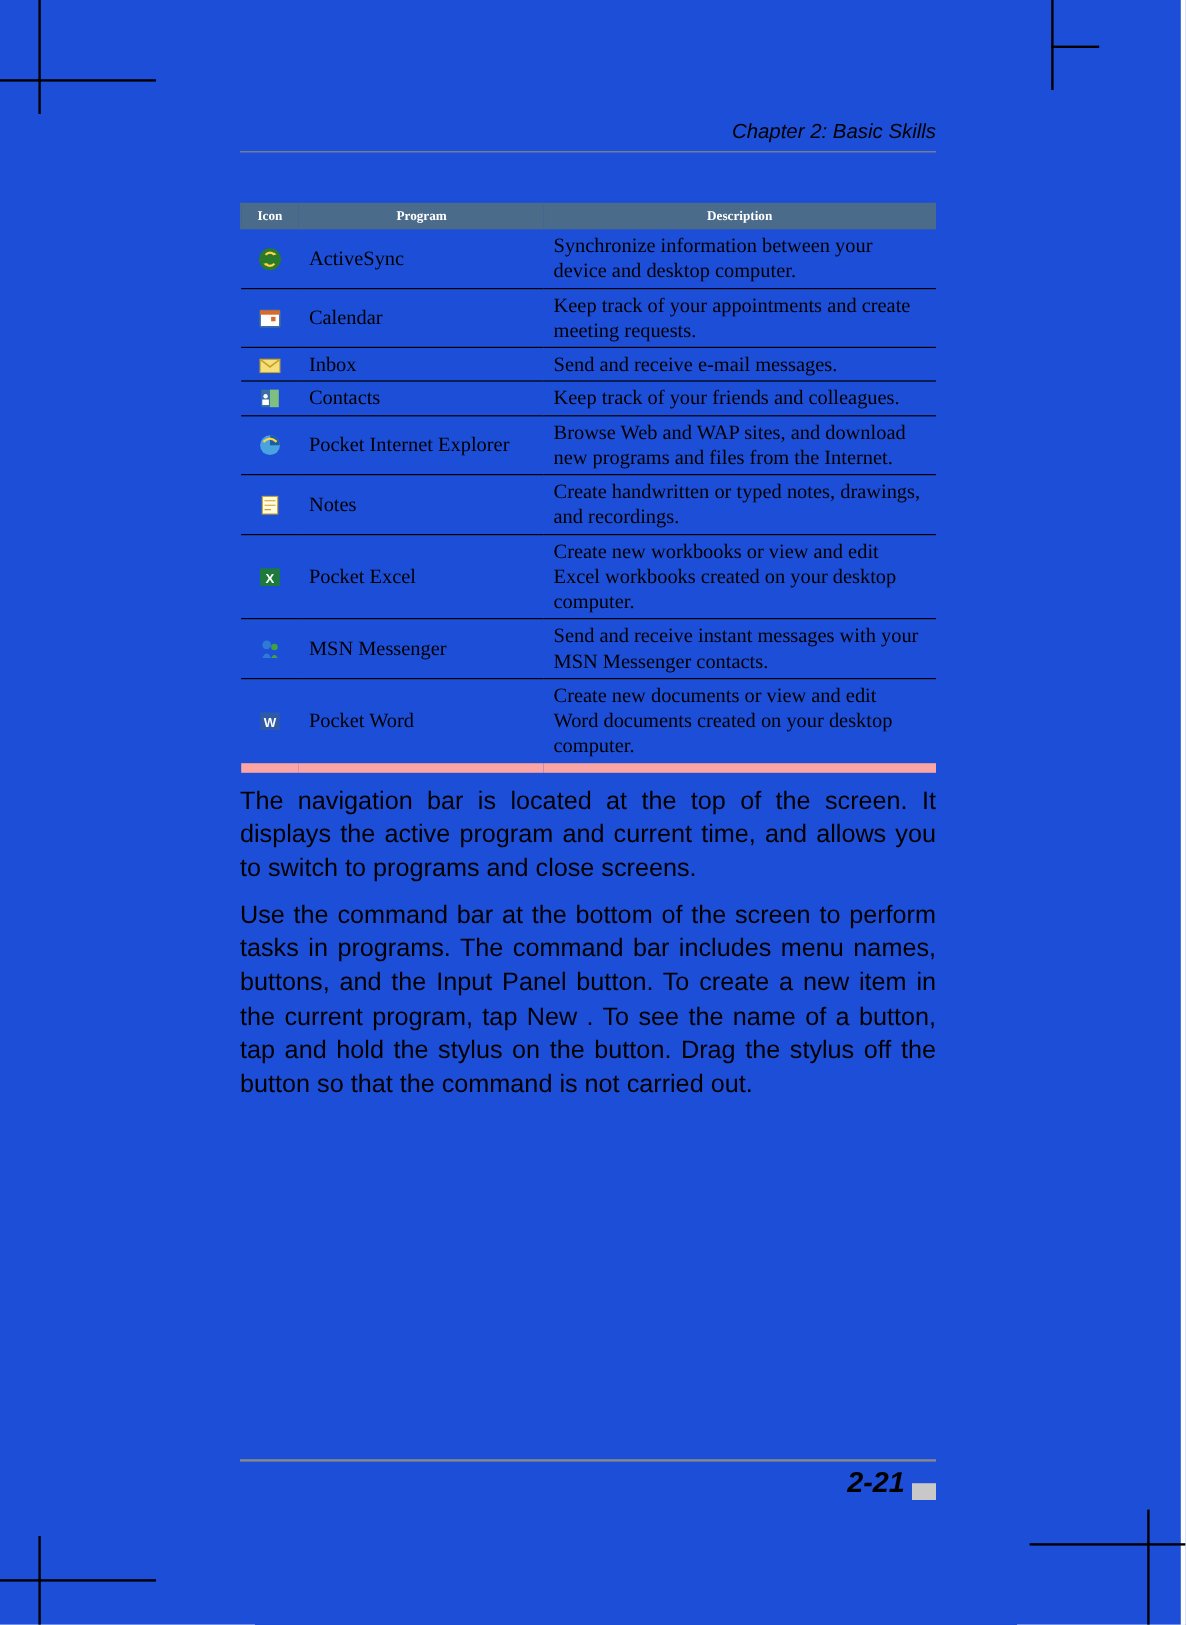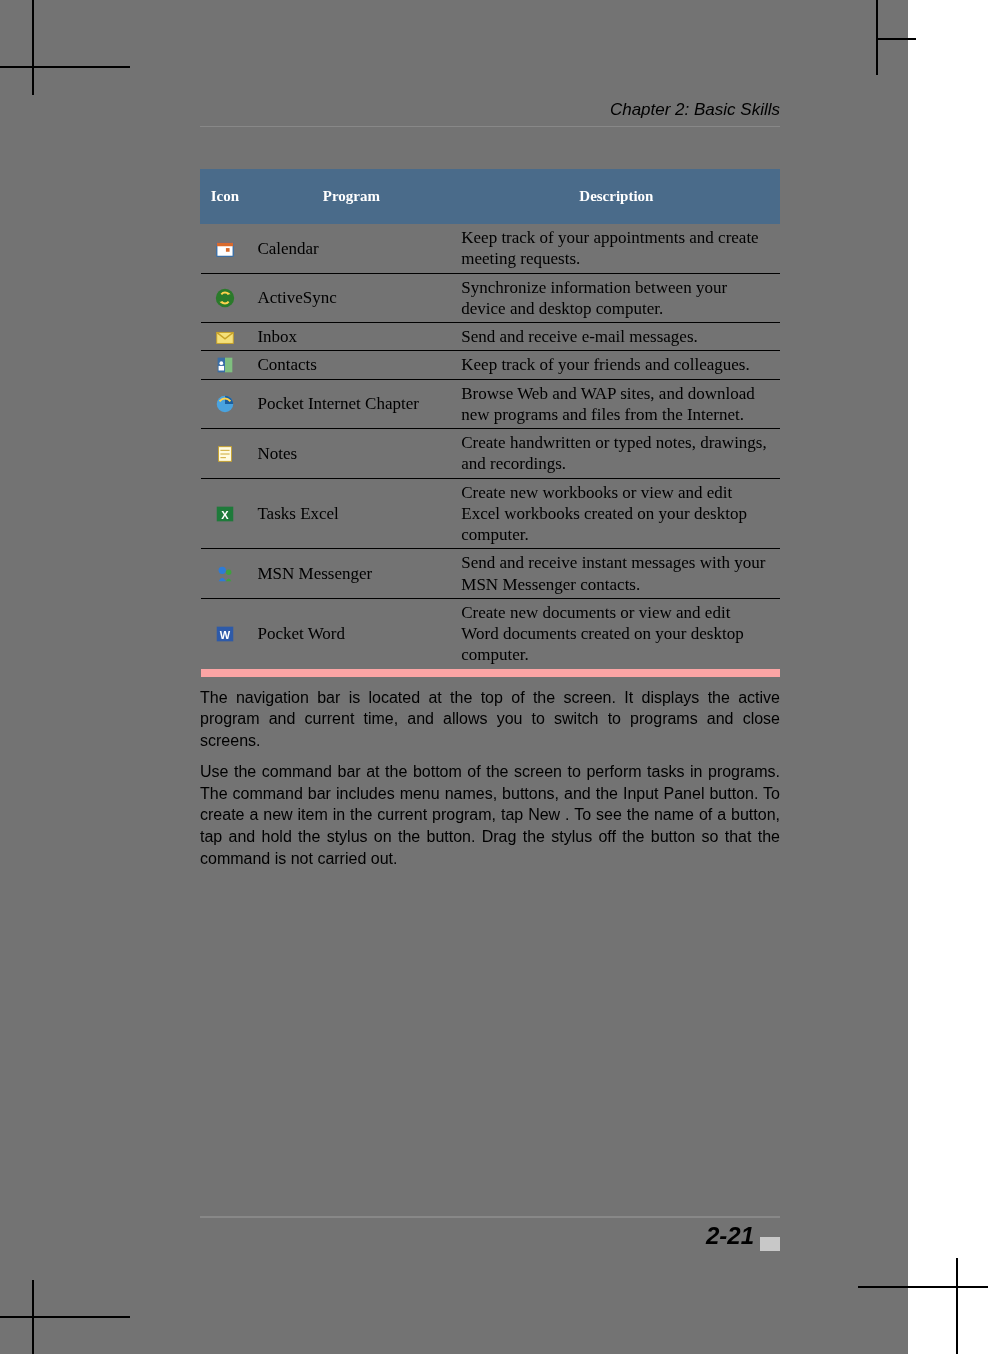--- a/index.html
+++ b/index.html
@@ -4,24 +4,24 @@
 <style>
   * { box-sizing: border-box; }
   html, body {
     margin: 0;
     padding: 0;
     background: #fff;
     font-family: Arial, Helvetica, sans-serif;
     color: #000;
   }
   .page {
-    width: 908px;
+    width: 984px;
     height: 1354px;
     position: relative;
-    background: #737373;
+    background: #1d4ed8;
   }
   
   .crop {
     position: absolute;
     background: #000;
   }
   .crop.tl-h { top: 66px; left: 0; width: 130px; height: 2px; }
   .crop.tl-v { top: 0; left: 32px; width: 2px; height: 95px; }
   .crop.tr-h { top: 38px; left: 876px; width: 40px; height: 2px; }
   .crop.tr-v { top: 0; left: 876px; width: 2px; height: 75px; }
@@ -48,24 +48,24 @@
   }
   table.programs {
     border-collapse: collapse;
     width: 100%;
     font-size: 16px;
   }
   table.programs th {
     background: #4a6b8a;
     color: #fff;
     font-weight: bold;
-    padding: 18px 8px;
+    padding: 4px 8px;
     text-align: center;
     font-family: "Times New Roman", Times, serif;
-    font-size: 15px;
+    font-size: 11px;
     border: 1px solid #4a6b8a;
   }
   table.programs td {
     border-top: 1px solid #000;
     border-bottom: 1px solid #000;
     padding: 3px 8px;
     vertical-align: middle;
     font-family: "Times New Roman", Times, serif;
     font-size: 17px;
     line-height: 1.25;
@@ -94,21 +94,21 @@
   }
 
   h2.section {
     font-family: Arial, Helvetica, sans-serif;
     font-size: 26px;
     font-weight: bold;
     margin: 28px 0 8px 0;
   }
   p.body {
     font-family: Arial, Helvetica, sans-serif;
-    font-size: 16px;
+    font-size: 21px;
     line-height: 1.35;
     margin: 10px 0;
     text-align: justify;
   }
   .page-num {
     position: absolute;
     right: 0;
     top: 1116px;
     font-family: Arial, Helvetica, sans-serif;
     font-size: 24px;
@@ -155,48 +155,48 @@
             <th>Icon</th>
             <th>Program</th>
             <th>Description</th>
           </tr>
         </thead>
         <tbody>
           <tr>
             <td class="icon-cell">
               <span class="icon">
                 <svg viewBox="0 0 24 24">
-                    <rect x="3" y="5" width="18" height="15" rx="1" fill="#fff" stroke="#3a6ea5" stroke-width="1.5"></rect>
-                    <rect x="3" y="5" width="18" height="4" fill="#d96a2b"></rect>
-                    <rect x="13" y="11" width="4" height="4" fill="#d96a2b"></rect>
-                  </svg>
-              </span>
-            </td>
-            <td class="prog-cell">Calendar</td>
-            <td class="desc-cell">Keep track of your appointments and create meeting requests.</td>
-          </tr>
-          <tr>
-            <td class="icon-cell">
-              <span class="icon">
-                <svg viewBox="0 0 24 24">
                     <circle cx="12" cy="12" r="10" fill="#2a7a2a"></circle>
                     <path d="M8 8 A5 5 0 0 1 16 8" stroke="#ffd24d" stroke-width="2" fill="none"></path>
                     <path d="M16 16 A5 5 0 0 1 8 16" stroke="#ffd24d" stroke-width="2" fill="none"></path>
                     <polygon points="16,6 18,8 14,8" fill="#ffd24d"></polygon>
                     <polygon points="8,18 6,16 10,16" fill="#ffd24d"></polygon>
                   </svg>
               </span>
             </td>
             <td class="prog-cell">ActiveSync</td>
             <td class="desc-cell">Synchronize information between your device and desktop computer.</td>
           </tr>
           <tr>
             <td class="icon-cell">
               <span class="icon">
                 <svg viewBox="0 0 24 24">
+                    <rect x="3" y="5" width="18" height="15" rx="1" fill="#fff" stroke="#3a6ea5" stroke-width="1.5"></rect>
+                    <rect x="3" y="5" width="18" height="4" fill="#d96a2b"></rect>
+                    <rect x="13" y="11" width="4" height="4" fill="#d96a2b"></rect>
+                  </svg>
+              </span>
+            </td>
+            <td class="prog-cell">Calendar</td>
+            <td class="desc-cell">Keep track of your appointments and create meeting requests.</td>
+          </tr>
+          <tr>
+            <td class="icon-cell">
+              <span class="icon">
+                <svg viewBox="0 0 24 24">
                     <rect x="3" y="7" width="18" height="12" fill="#f4e07a" stroke="#c9a227"></rect>
                     <polyline points="3,7 12,14 21,7" fill="none" stroke="#c9a227" stroke-width="1.5"></polyline>
                   </svg>
               </span>
             </td>
             <td class="prog-cell">Inbox</td>
             <td class="desc-cell">Send and receive e-mail messages.</td>
           </tr>
           <tr>
             <td class="icon-cell">
@@ -215,21 +215,21 @@
           <tr>
             <td class="icon-cell">
               <span class="icon">
                 <svg viewBox="0 0 24 24">
                     <circle cx="12" cy="12" r="9" fill="#4aa3df"></circle>
                     <path d="M12 3 A9 9 0 0 1 21 12 L12 12 Z" fill="#1b5e9e"></path>
                     <path d="M6 9 Q12 3 18 9" stroke="#ffd24d" stroke-width="2" fill="none"></path>
                   </svg>
               </span>
             </td>
-            <td class="prog-cell">Pocket Internet Chapter</td>
+            <td class="prog-cell">Pocket Internet Explorer</td>
             <td class="desc-cell">Browse Web and WAP sites, and download new programs and files from the Internet.</td>
           </tr>
           <tr>
             <td class="icon-cell">
               <span class="icon">
                 <svg viewBox="0 0 24 24">
                     <rect x="5" y="4" width="14" height="16" fill="#fffbe0" stroke="#c9a227"></rect>
                     <line x1="7" y1="8" x2="17" y2="8" stroke="#c9a227"></line>
                     <line x1="7" y1="12" x2="17" y2="12" stroke="#c9a227"></line>
                     <line x1="7" y1="16" x2="13" y2="16" stroke="#c9a227"></line>
@@ -241,21 +241,21 @@
           </tr>
           <tr>
             <td class="icon-cell">
               <span class="icon">
                 <svg viewBox="0 0 24 24">
                     <rect x="3" y="4" width="18" height="16" fill="#1e7a3a"></rect>
                     <text x="12" y="17" text-anchor="middle" font-size="12" font-weight="bold" fill="#fff" font-family="Arial">X</text>
                   </svg>
               </span>
             </td>
-            <td class="prog-cell">Tasks Excel</td>
+            <td class="prog-cell">Pocket Excel</td>
             <td class="desc-cell">Create new workbooks or view and edit Excel workbooks created on your desktop computer.</td>
           </tr>
           <tr>
             <td class="icon-cell">
               <span class="icon">
                 <svg viewBox="0 0 24 24">
                     <circle cx="9" cy="8" r="4" fill="#2e7bd6"></circle>
                     <path d="M5 20 Q9 12 13 20 Z" fill="#2e7bd6"></path>
                     <circle cx="16" cy="10" r="3" fill="#3fa13f"></circle>
                     <path d="M13 20 Q16 14 19 20 Z" fill="#3fa13f"></path>

